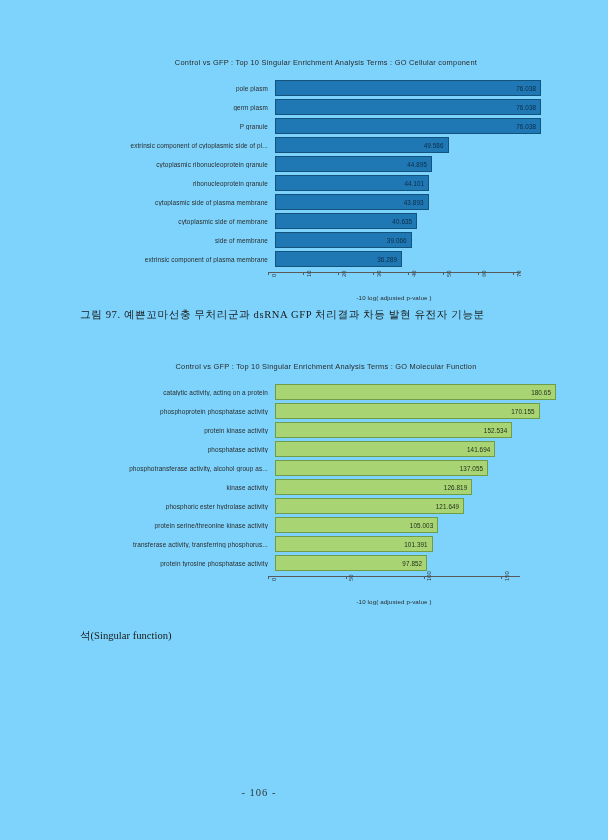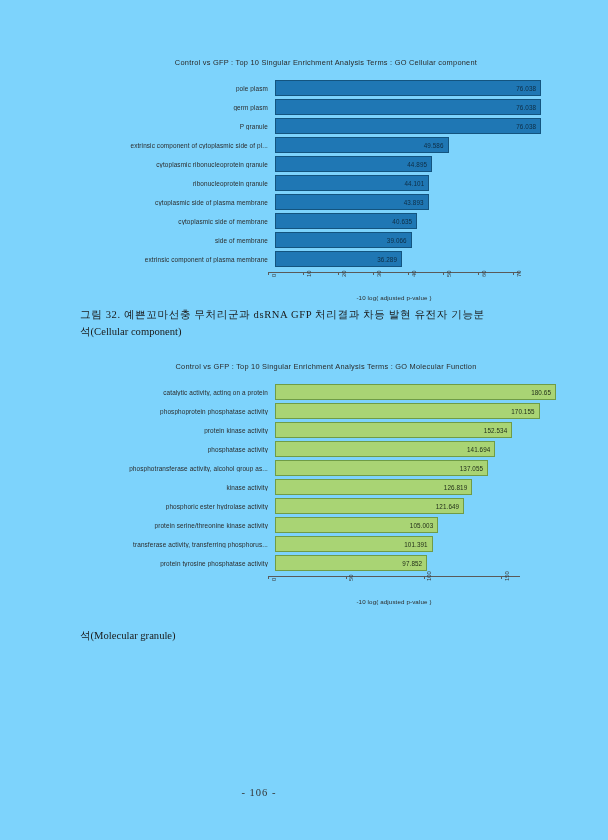--- a/index.html
+++ b/index.html
@@ -284,22 +284,21 @@
           <div class="tick-label" style="left: 177.5px;">50</div>
           <div class="tick" style="left: 210px;"></div>
           <div class="tick-label" style="left: 212.5px;">60</div>
           <div class="tick" style="left: 245px;"></div>
           <div class="tick-label" style="left: 247.5px;">70</div>
         </div>
     </div>
   </div>
 
   <div class="caption" id="caption-56">
-    <div class="caption-line l1">그림 32. 예쁜꼬마선충 무처리군과 dsRNA GFP 처리결과 차등 발현 유전자 기능분</div>
-    <div class="caption-line">석(Cellular component)</div>
+    <div class="caption-line l1">그림 97. 예쁜꼬마선충 무처리군과 dsRNA GFP 처리결과 차등 발현 유전자 기능분</div>
   </div>
 
   <div class="figure" id="figure-molecular">
     <div class="chart-title">Control vs GFP : Top 10 Singular Enrichment Analysis Terms : GO Molecular Function</div>
     <div class="chart-body chart-molecular">
       <div class="rows">
           <div class="row">
             <div class="row-label">catalytic activity, acting on a protein</div>
             <div class="bar-track">
               <div class="bar" style="width: 281.011px;">
@@ -389,18 +388,18 @@
           <div class="tick-label" style="left: 80.2778px;">50</div>
           <div class="tick" style="left: 155.556px;"></div>
           <div class="tick-label" style="left: 158.056px;">100</div>
           <div class="tick" style="left: 233.333px;"></div>
           <div class="tick-label" style="left: 235.833px;">150</div>
         </div>
     </div>
   </div>
 
   <div class="caption" id="caption-57">
-    <div class="caption-line">석(Molecular granule)</div>
+    <div class="caption-line">석(Singular function)</div>
   </div>
 
   <div class="page-number">- 106 -</div>
 
 </div>
 
 </body></html>

